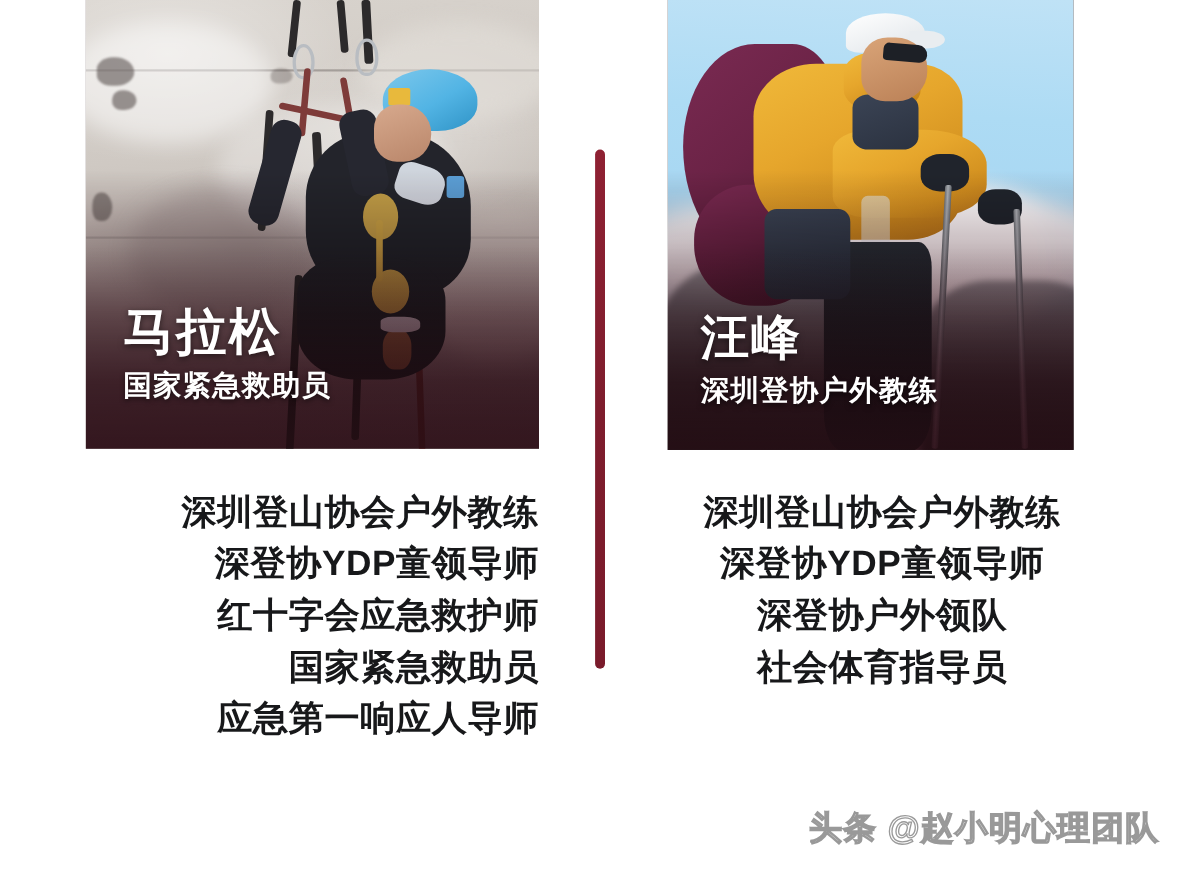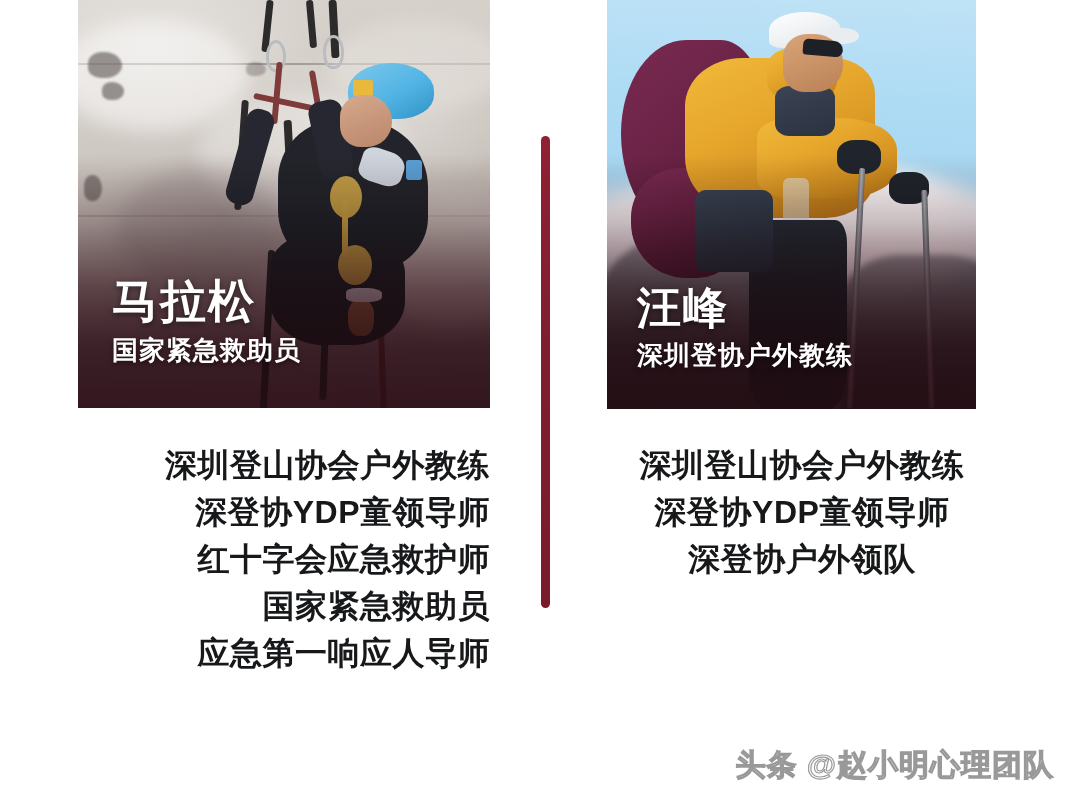--- a/index.html
+++ b/index.html
@@ -256,21 +256,21 @@
     left: 592px;
     top: 442px;
     width: 420px;
     text-align: center;
   }
 
   
   .watermark {
     position: absolute;
     right: 26px;
-    bottom: 24px;
+    bottom: 36px;
     font-size: 30px;
     font-weight: 700;
     letter-spacing: 1px;
     color: rgba(255,255,255,.18);
     -webkit-text-stroke: 1.2px rgba(70,70,70,.55);
     text-shadow: 0 1px 0 rgba(255,255,255,.55);
     white-space: nowrap;
   }
 </style>
 </head>
@@ -388,15 +388,16 @@
   <div>深登协YDP童领导师</div>
   <div>红十字会应急救护师</div>
   <div>国家紧急救助员</div>
   <div>应急第一响应人导师</div>
 </div>
 
 <div class="cred-list right">
   <div>深圳登山协会户外教练</div>
   <div>深登协YDP童领导师</div>
   <div>深登协户外领队</div>
+  <div>社会体育指导员</div>
 </div>
 
 <div class="watermark">头条 @赵小明心理团队</div>
 
 </body></html>

